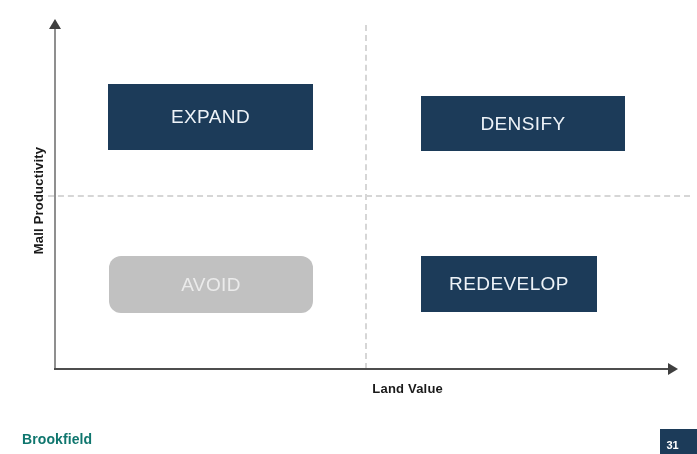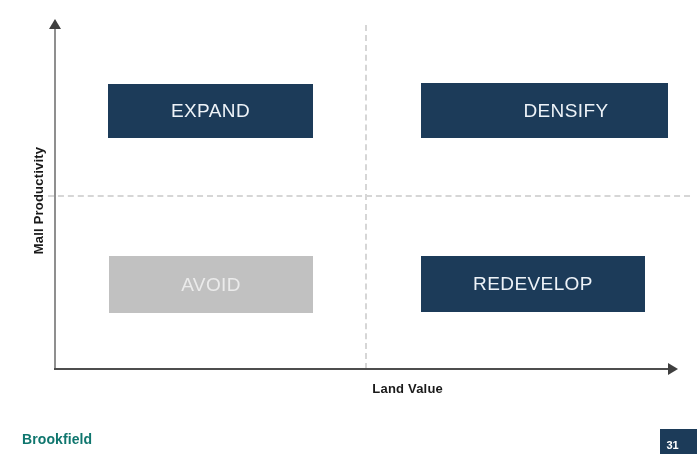--- a/index.html
+++ b/index.html
@@ -88,24 +88,24 @@
   .qbox {
     position: absolute;
     display: flex;
     align-items: center;
     justify-content: center;
     font-size: 19px;
     letter-spacing: 0.4px;
   }
   .qbox.navy { background: #1c3b59; color: #eef3f8; }
   .qbox.gray { background: #c1c1c1; color: #ebebeb; }
-  .qbox.expand    { left: 108px; top: 84px;  width: 205px; height: 54px; }
-  .qbox.densify   { left: 421px; top: 83px;  width: 204px; height: 55px; padding-left: 43px; }
-  .qbox.avoid     { left: 109px; top: 256px; width: 204px; height: 57px; }
-  .qbox.redevelop { left: 421px; top: 256px; width: 224px; height: 56px; }
+  .qbox.expand    { left: 108px; top: 84px;  width: 205px; height: 66px; }
+  .qbox.densify   { left: 421px; top: 96px;  width: 204px; height: 55px; }
+  .qbox.avoid     { left: 109px; top: 256px; width: 204px; height: 57px; border-radius: 12px; }
+  .qbox.redevelop { left: 421px; top: 256px; width: 176px; height: 56px; }
 
   
   .brand {
     position: absolute;
     left: 22px; top: 431px;
     font-size: 14px;
     font-weight: bold;
     color: #0f766e;
     letter-spacing: 0.1px;
   }

